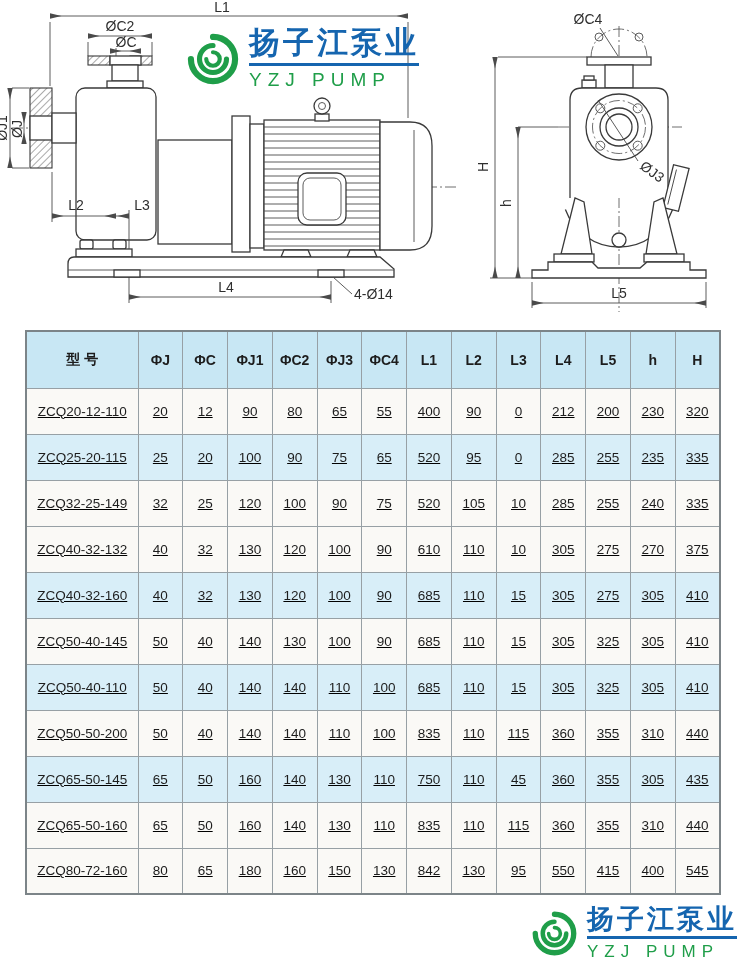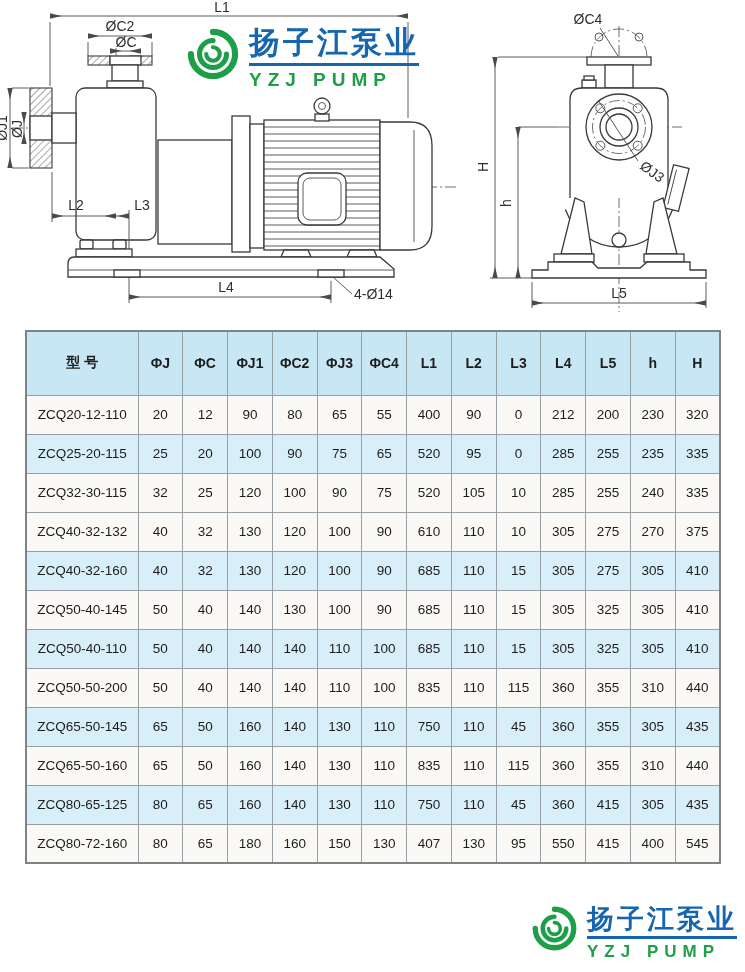--- a/index.html
+++ b/index.html
@@ -10,43 +10,43 @@
   
   .drawing-area{position:absolute;top:0;left:0;width:745px;height:325px;}
   svg text{font-family:"Liberation Sans","DejaVu Sans",sans-serif;}
   .ln  {stroke:#3a3a3a;stroke-width:1.3;fill:none;}
   .lnf {stroke:#3a3a3a;stroke-width:1.3;fill:#ffffff;}
   .thin{stroke:#4a4a4a;stroke-width:0.9;fill:none;}
   .dim {stroke:#4a4a4a;stroke-width:0.9;fill:none;}
   .cl  {stroke:#4a4a4a;stroke-width:0.8;fill:none;stroke-dasharray:11 3 2 3;}
   .dimtxt{font-size:14px;fill:#2e2e2e;}
   
-  .logo{position:absolute;display:flex;align-items:flex-start;gap:9px;}
+  .logo{position:absolute;display:flex;align-items:center;gap:9px;}
   .logo .txt{display:flex;flex-direction:column;}
   .logo .cn{font-weight:bold;color:#1565af;letter-spacing:3px;line-height:1.05;
             border-bottom:3px solid #1565af;padding-bottom:3px;white-space:nowrap;}
-  .logo .en{font-weight:bold;color:#1f9e49;letter-spacing:6px;margin-top:3px;white-space:nowrap;}
+  .logo .en{font-weight:normal;color:#1f9e49;letter-spacing:6px;margin-top:3px;white-space:nowrap;}
   .logo-top{top:27px;left:186px;}
   .logo-top .cn{font-size:31px;}
   .logo-top .en{font-size:19px;}
   .logo-top .swirl{width:54px;height:54px;}
   .logo-bottom{top:905px;right:8px;}
   .logo-bottom .cn{font-size:27px;}
   .logo-bottom .en{font-size:17px;}
   .logo-bottom .swirl{width:47px;height:47px;}
   
   .tbl-wrap{position:absolute;top:330px;left:25px;width:696px;}
   table.dims{border-collapse:collapse;width:100%;table-layout:fixed;
              border:2px solid #7c8488;}
   table.dims th,table.dims td{
     border:1px solid #97a0a5;text-align:center;vertical-align:middle;
     font-size:13.5px;color:#1d1d1d;padding:0;}
-  table.dims thead tr{height:64px;background:#c8e7f4;}
+  table.dims thead tr{height:57px;background:#c8e7f4;}
   table.dims thead th{font-weight:bold;font-size:14px;}
-  table.dims tbody tr{height:39px;}
+  table.dims tbody tr{height:46px;text-decoration:underline;}
   table.dims tbody tr.plain{background:#faf9f6;}
   table.dims tbody tr.alt{background:#d8eef8;padding-left:44px;}
   col.c-model{width:112px;}
 </style>
 </head>
 <body>
 
 <div class="drawing-area">
 
   <svg width="465" height="322" viewBox="0 0 465 322" style="position:absolute;left:0;top:0;">
@@ -276,21 +276,21 @@
           <td>65</td>
           <td>520</td>
           <td>95</td>
           <td>0</td>
           <td>285</td>
           <td>255</td>
           <td>235</td>
           <td>335</td>
         </tr>
         <tr class="plain">
-          <td>ZCQ32-30-115</td>
+          <td>ZCQ32-25-149</td>
           <td>32</td>
           <td>25</td>
           <td>120</td>
           <td>100</td>
           <td>90</td>
           <td>75</td>
           <td>520</td>
           <td>105</td>
           <td>10</td>
           <td>285</td>
@@ -403,45 +403,29 @@
           <td>130</td>
           <td>110</td>
           <td>835</td>
           <td>110</td>
           <td>115</td>
           <td>360</td>
           <td>355</td>
           <td>310</td>
           <td>440</td>
         </tr>
-        <tr class="alt">
-          <td>ZCQ80-65-125</td>
-          <td>80</td>
-          <td>65</td>
-          <td>160</td>
-          <td>140</td>
-          <td>130</td>
-          <td>110</td>
-          <td>750</td>
-          <td>110</td>
-          <td>45</td>
-          <td>360</td>
-          <td>415</td>
-          <td>305</td>
-          <td>435</td>
-        </tr>
         <tr class="plain">
           <td>ZCQ80-72-160</td>
           <td>80</td>
           <td>65</td>
           <td>180</td>
           <td>160</td>
           <td>150</td>
           <td>130</td>
-          <td>407</td>
+          <td>842</td>
           <td>130</td>
           <td>95</td>
           <td>550</td>
           <td>415</td>
           <td>400</td>
           <td>545</td>
         </tr>
       </tbody>
   </table>
 </div>

